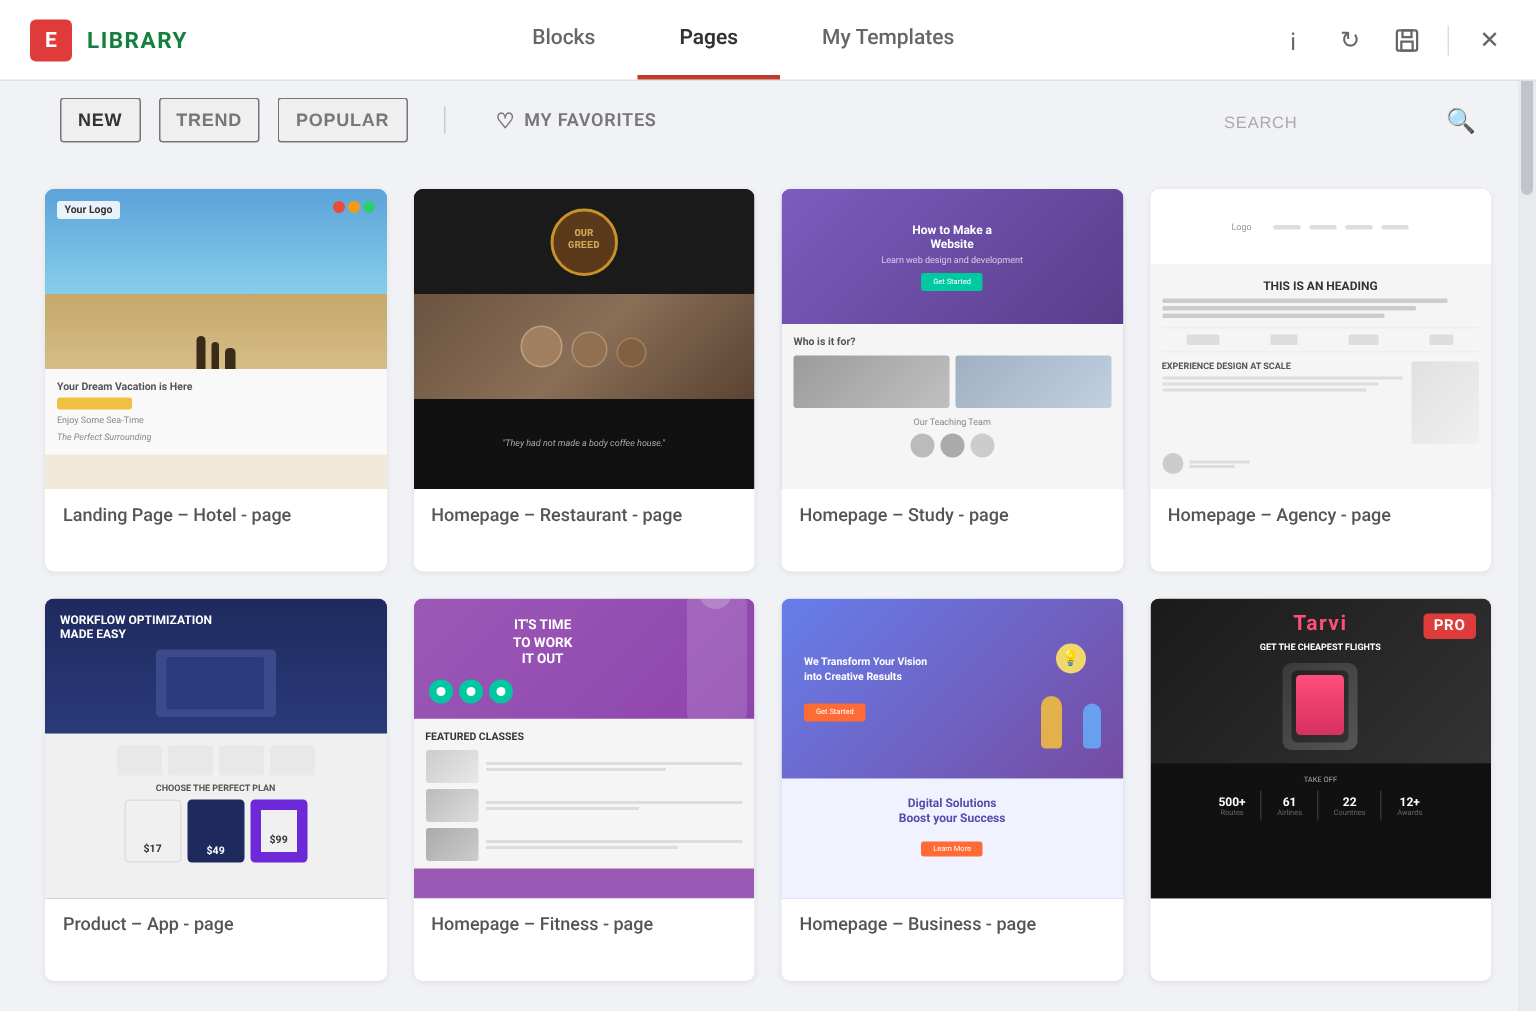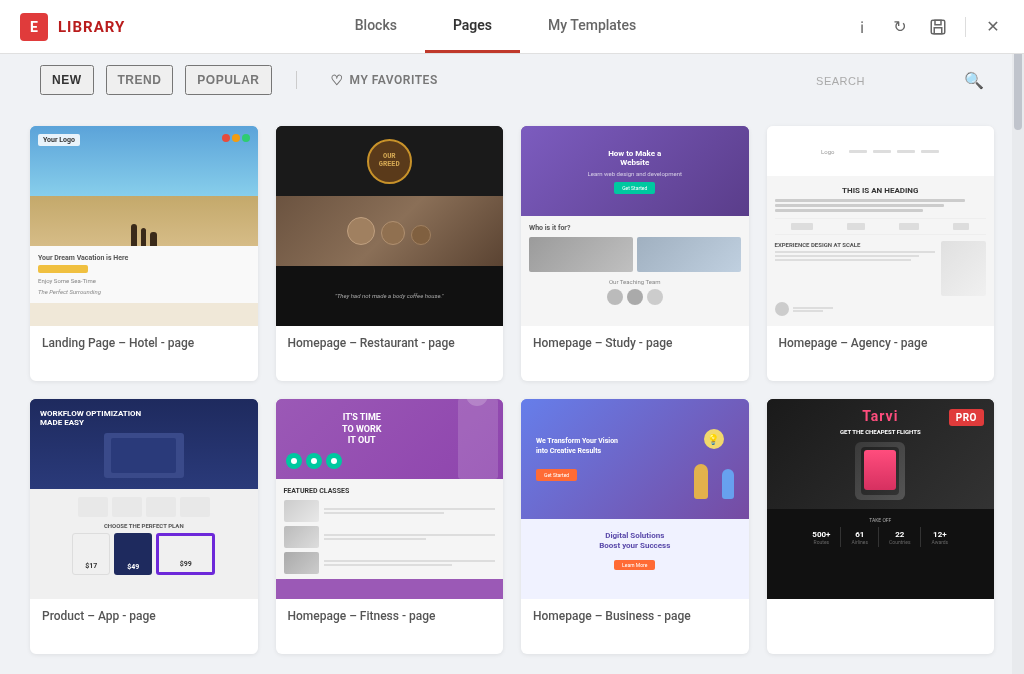--- a/index.html
+++ b/index.html
@@ -37,21 +37,21 @@
       display: flex;
       align-items: center;
       justify-content: center;
       color: white;
       font-weight: bold;
       font-size: 14px;
     }
     .logo-text {
       font-size: 15px;
       font-weight: 700;
-      color: #b91c1c;
+      color: #15803d;
       letter-spacing: 1px;
     }
     .nav-tabs {
       display: flex;
       align-items: flex-end;
       gap: 0;
       flex: 1;
       justify-content: center;
       height: 100%;
     }
@@ -585,21 +585,21 @@
 
           <div style="font-size:6px;color:#555;font-weight:bold;text-align:center;margin-bottom:4px;">CHOOSE THE PERFECT PLAN</div>
 
           <div style="display:flex;gap:4px;justify-content:center;">
             <div style="width:38px;height:42px;background:#f0f0f0;border-radius:3px;border:1px solid #ddd;display:flex;flex-direction:column;align-items:center;justify-content:flex-end;padding-bottom:4px;">
               <div style="font-size:7px;font-weight:bold;color:#333;">$17</div>
             </div>
             <div style="width:38px;height:42px;background:#1e2a5e;border-radius:3px;display:flex;flex-direction:column;align-items:center;justify-content:flex-end;padding-bottom:4px;">
               <div style="font-size:7px;font-weight:bold;color:white;">$49</div>
             </div>
-            <div style="width:59px;height:42px;background:#f0f0f0;border-radius:3px;border:3px solid #6d28d9;display:flex;flex-direction:column;align-items:center;justify-content:flex-end;padding-bottom:4px;">
+            <div style="width:38px;height:42px;background:#f0f0f0;border-radius:3px;border:7px solid #6d28d9;display:flex;flex-direction:column;align-items:center;justify-content:flex-end;padding-bottom:4px;">
               <div style="font-size:7px;font-weight:bold;color:#333;">$99</div>
             </div>
           </div>
         </div>
       </div>
     </div>
     <div class="card-label">Product – App - page</div>
   </div>
 
   <div class="template-card">

